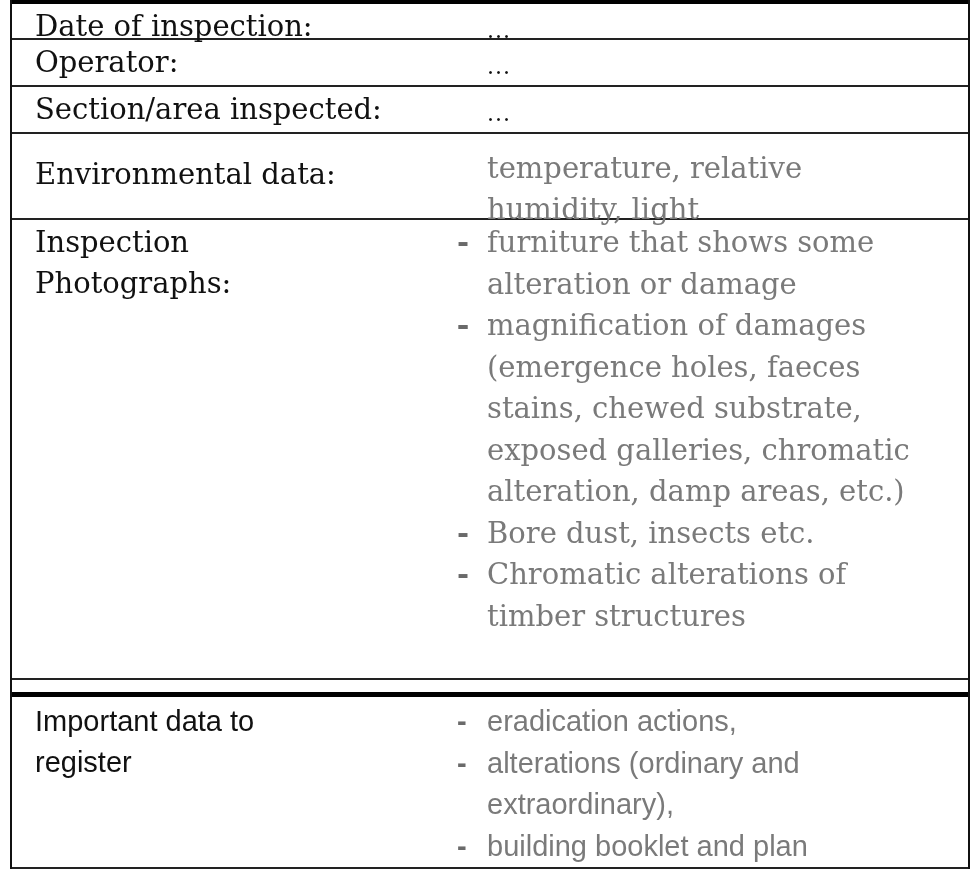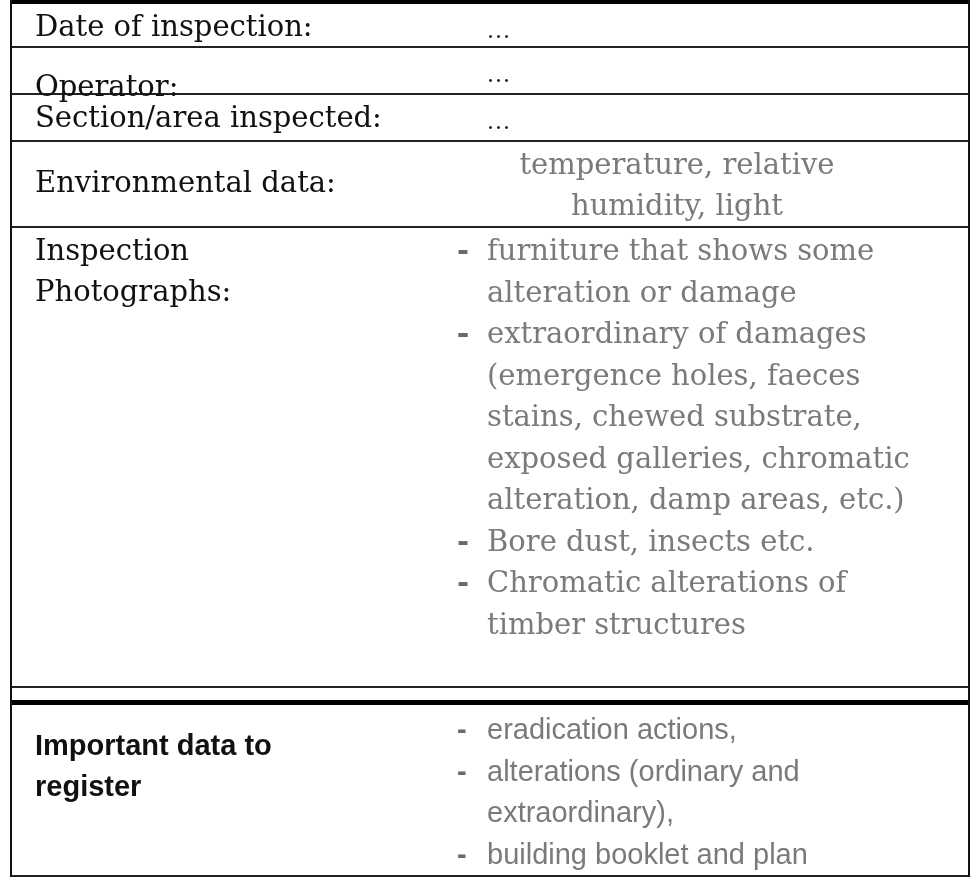--- a/index.html
+++ b/index.html
@@ -89,55 +89,55 @@
   .condensed {
     font-family: "Liberation Sans Narrow", "Liberation Sans", sans-serif;
   }
 </style>
 </head>
 <body>
 
 <div class="table">
   <div class="top-border"></div>
 
-  <div class="row" style="height:44px;">
+  <div class="row" style="height:36px;">
     <div class="label" style="top:2px;">Date of inspection:</div>
     <div class="value dots" style="top:6px;">...</div>
   </div>
 
   <div class="row" style="height:47px;">
-    <div class="label" style="top:18px;">Operator:</div>
+    <div class="label" style="top:2px;">Operator:</div>
     <div class="value dots" style="top:6px;">...</div>
   </div>
 
   <div class="row" style="height:47px;padding-left:33px;">
     <div class="label" style="top:2px;">Section/area inspected:</div>
     <div class="value dots" style="top:6px;">...</div>
   </div>
 
   <div class="row" style="height:86px;">
     <div class="label" style="top:20px;">Environmental data:</div>
-    <div class="value" style="top:2px; width:380px;text-align:center;">temperature, relative humidity, light</div>
+    <div class="value" style="top:14px; width:380px;">temperature, relative humidity, light</div>
   </div>
 
   <div class="row" style="height:460px;padding-left:35px;">
     <div class="label" style="top:2px; width:300px;">Inspection Photographs:</div>
     <ul class="dash-list" style="top:2px; width:470px;">
       <li><span class="dash">-</span><span>furniture that shows some alteration or damage</span></li>
       <li><span class="dash">-</span></li>
-      <li><span class="dash">-</span><span>extraordinary of damages (emergence holes, faeces stains, chewed substrate, exposed galleries, chromatic alteration, damp areas, etc.)</span></li>
+      <li><span class="dash">-</span><span>magnification of damages (emergence holes, faeces stains, chewed substrate, exposed galleries, chromatic alteration, damp areas, etc.)</span></li>
       <li><span class="dash">-</span><span>Bore dust, insects etc.</span></li>
       <li><span class="dash">-</span><span>Chromatic alterations of timber structures</span></li>
     </ul>
   </div>
 
   <div class="sep-gap"></div>
 
   <div class="row no-bottom" style="height:170px;">
-    <div class="label condensed" style="top:20px; width:300px;font-weight:bold;">Important data to register</div>
+    <div class="label condensed" style="top:4px; width:300px;">Important data to register</div>
     <ul class="dash-list condensed" style="top:4px; width:470px;">
       <li><span class="dash">-</span><span>eradication actions,</span></li>
       <li><span class="dash">-</span><span>alterations (ordinary and extraordinary),</span></li>
       <li><span class="dash">-</span><span>building booklet and plan</span></li>
     </ul>
   </div>
 
   <div class="bottom-border"></div>
 </div>
 

